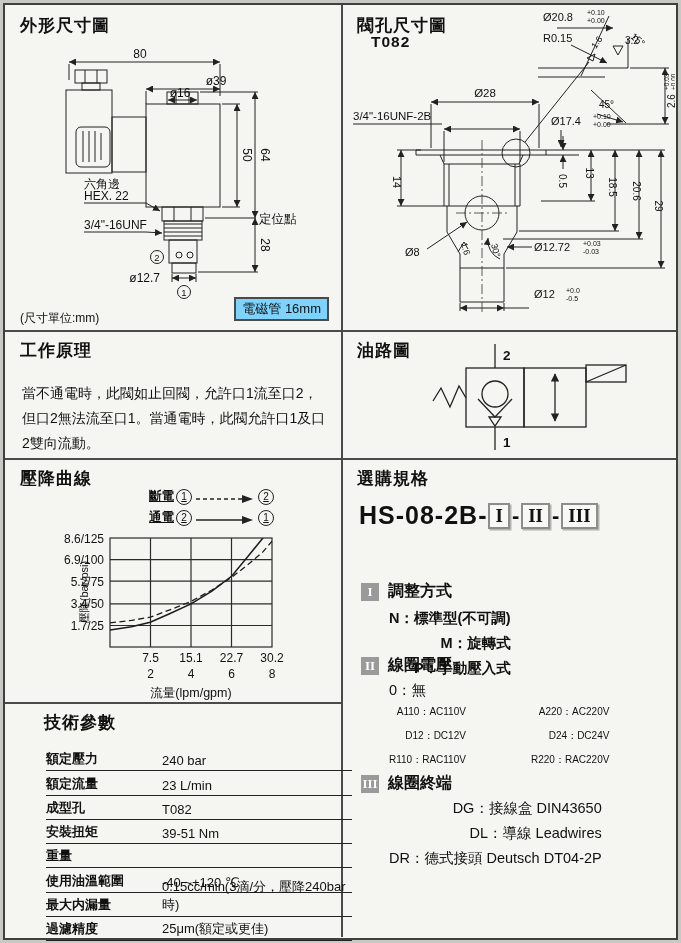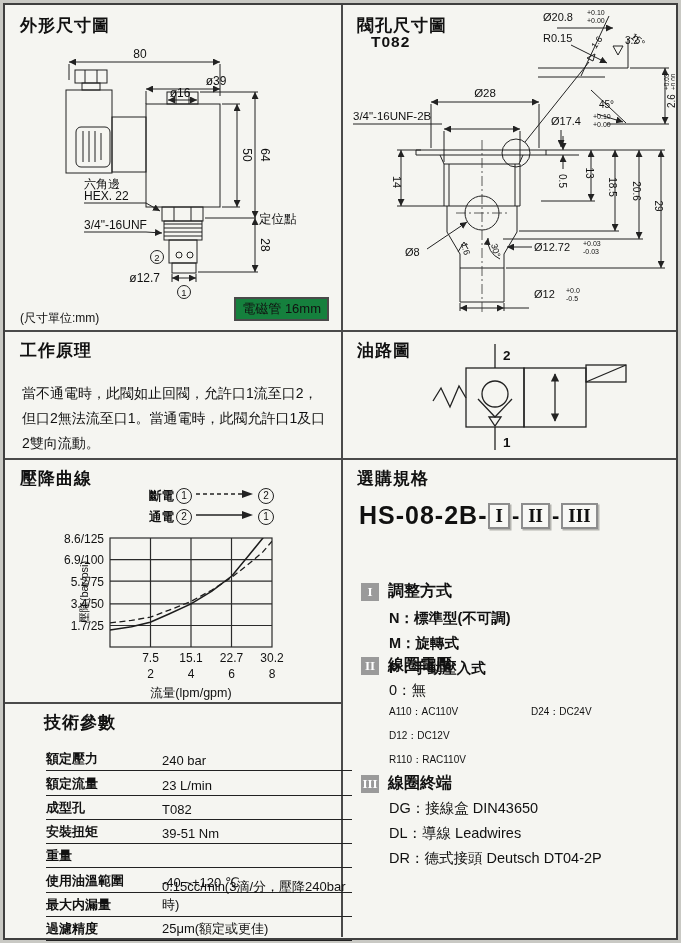--- a/index.html
+++ b/index.html
@@ -11,24 +11,24 @@
   .ptitle{position:absolute;left:14px;top:8px;font-size:17px;font-weight:bold;letter-spacing:1px;}
   svg{position:absolute;left:0;top:0;}
   svg text{font-family:"Liberation Sans","DejaVu Sans",sans-serif;fill:#111;stroke:none;}
   .ln{stroke:#222;fill:none;stroke-width:1;}
   .ln2{stroke:#222;fill:none;stroke-width:1.3;}
   .cl{stroke:#333;fill:none;stroke-width:0.8;stroke-dasharray:10 3 2 3;}
   .grid{stroke:#2b2b2b;fill:none;stroke-width:1.2;}
   .curve{fill:none;stroke:#1c1c1c;stroke-width:1.5;}
   .s-dashed{stroke-dasharray:6 3.5;stroke-width:1.3;}
   .foot-unit{position:absolute;left:14px;bottom:2px;font-size:12px;}
-  .badge{position:absolute;right:12px;bottom:8px;font-size:13px;border:2px solid #4a4a4a;padding:1px 6px;background:#15803d;}
+  .badge{position:absolute;right:12px;bottom:8px;font-size:13px;border:2px solid #4a4a4a;padding:1px 6px;background:#7dd3fc;}
   .body-text{position:absolute;left:16px;top:50px;right:12px;font-size:14px;line-height:1.8;}
   .cond{position:absolute;left:70px;top:11px;width:240px;text-align:center;font-size:12.5px;font-weight:bold;}
-  .legend{position:absolute;left:143px;display:flex;align-items:flex-start;font-size:12.5px;font-weight:bold;}
+  .legend{position:absolute;left:143px;display:flex;align-items:flex-end;font-size:12.5px;font-weight:bold;text-decoration:underline;}
   .circ{display:inline-block;width:14px;height:14px;border:1.2px solid #222;border-radius:50%;
         font-size:10px;line-height:14px;text-align:center;margin:0 2px;font-weight:normal;background:#f5f5f1;}
   .spec-table{position:absolute;left:16px;right:13px;top:44px;}
   .spec-row{display:flex;align-items:flex-end;height:21.3px;border-bottom:1.2px solid #222;font-size:13px;padding-bottom:2px;}
   .spec-k{width:116px;flex:none;font-weight:bold;}
   .spec-v{flex:1;}
   .model-row{position:absolute;left:16px;top:42px;display:flex;align-items:center;font-weight:bold;}
   .model-prefix{font-size:25px;letter-spacing:1px;}
   .slot{font-family:"Liberation Serif","DejaVu Serif",serif;font-size:19px;border:2px solid #8d8d8d;
         box-shadow:1.5px 1.5px 0 #b5b5b0;padding:0 5px;margin:0 1px;background:#f8f8f5;}
@@ -366,21 +366,21 @@
           <span class="spec-v">0.15cc/min(3滴/分，壓降240bar時)</span>
         </div>
       <div class="spec-row">
           <span class="spec-k">過濾精度</span>
           <span class="spec-v">25μm(額定或更佳)</span>
         </div>
       <div class="spec-row"></div>
     </div>
   </div>
 
-  <div class="panel" style="left:343px;top:459px;width:332px;height:478px;">
+  <div class="panel" style="left:343px;top:459px;width:332px;height:478px;text-align:right;">
     <div class="ptitle">選購規格</div>
     <div class="model-row">
       <span class="model-prefix">HS-08-2B-</span>
       <span class="slot">I</span>
       <span class="mdash">-</span>
       <span class="slot">II</span>
       <span class="mdash">-</span>
       <span class="slot">III</span>
     </div>
     <div class="sec-head" style="top:122px;">
@@ -398,21 +398,23 @@
     </div>
     <div class="items" style="top:222px;">
       <div>0：無</div>
     </div>
     <div class="pair-col" style="left:46px;top:246px;">
       <div>A110：AC110V</div>
       <div>D12：DC12V</div>
       <div>R110：RAC110V</div>
     </div>
     <div class="pair-col" style="left:188px;top:246px;">
+      <div>A220：AC220V</div>
       <div>D24：DC24V</div>
+      <div>R220：RAC220V</div>
     </div>
     <div class="sec-head" style="top:314px;">
       <span class="chip">III</span>
       <span class="sec-title">線圈終端</span>
     </div>
     <div class="items" style="top:340px;">
       <div>DG：接線盒 DIN43650</div>
       <div>DL：導線 Leadwires</div>
       <div>DR：德式接頭 Deutsch DT04-2P</div>
     </div>

